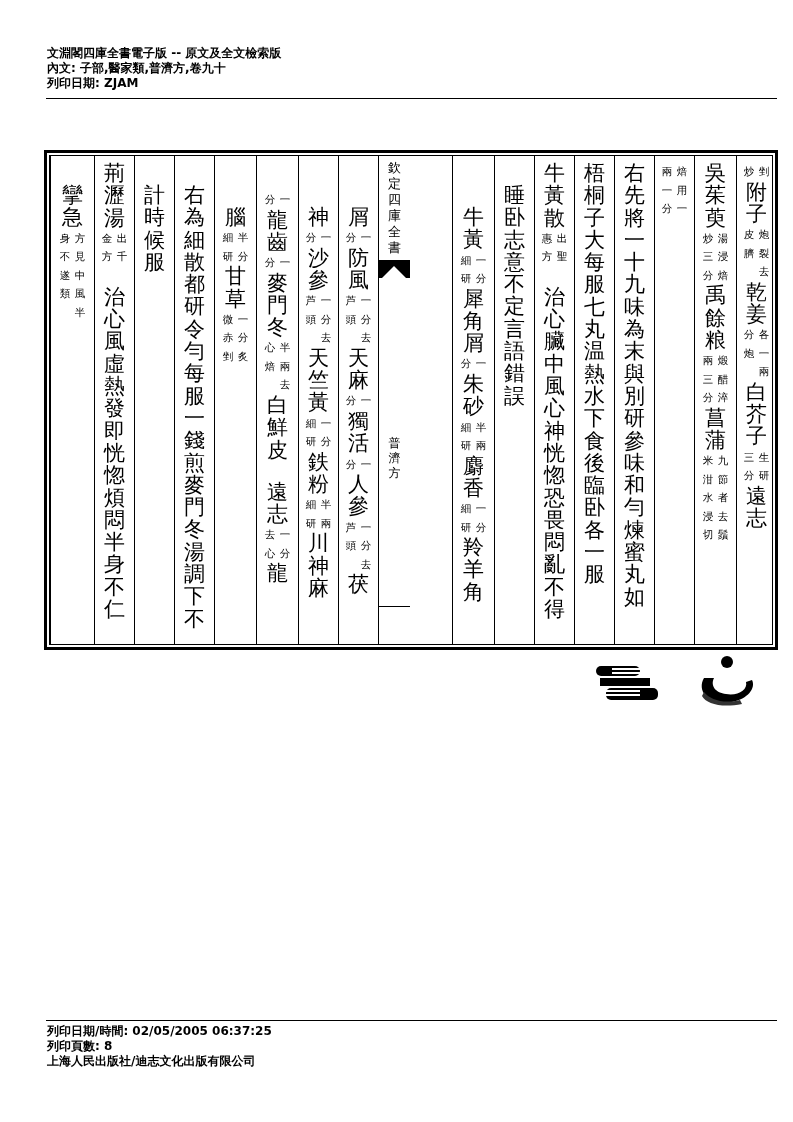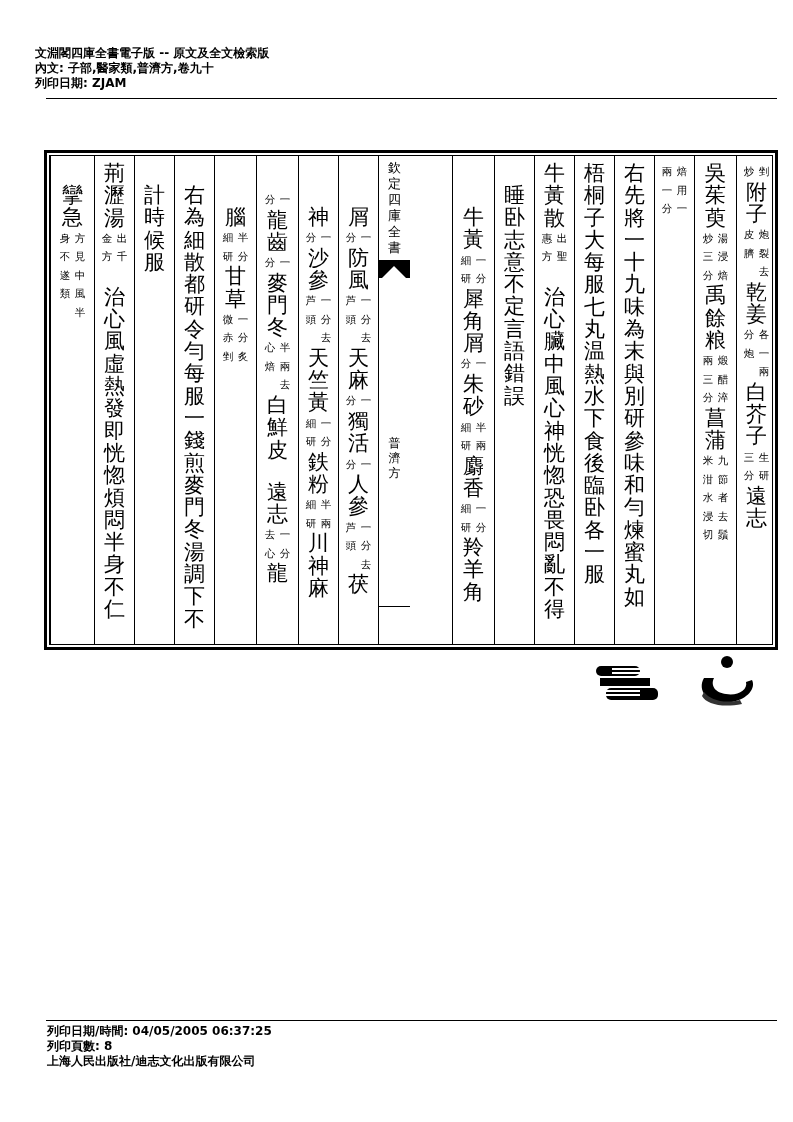--- a/index.html
+++ b/index.html
@@ -1,19 +1,19 @@
 <!DOCTYPE html>
 <html><head>
 <meta charset="utf-8">
 <style>
   html, body { margin: 0; padding: 0; background: #ffffff; }
   body { width: 793px; height: 1122px; position: relative; overflow: hidden;
          font-family: "DejaVu Serif", "Liberation Serif", serif; color: #000; }
   .hdr { position: absolute; font-family: "DejaVu Sans", "Liberation Sans", sans-serif; font-weight: bold; font-size: 12px; line-height: 15px; }
-  .hdr-left { left: 35px; top: 46px; }
+  .hdr-left { left: 47px; top: 46px; }
   .hdr-right { left: 537px; top: 50px; font-weight: normal; font-family: "DejaVu Serif", serif; font-size: 11.5px; line-height: 24px; }
   .hdr-line { display: block; white-space: nowrap; }
   .rule-top { position: absolute; left: 46px; top: 98px; width: 731px; height: 1px; background: #000; }
   .frame-outer { position: absolute; left: 44px; top: 150px; width: 734px; height: 500px; border: 3px solid #000; box-sizing: border-box; }
   .frame-inner { position: absolute; left: 49px; top: 155px; width: 724px; height: 490px; border: 1px solid #000; box-sizing: border-box; }
   .col { position: absolute; top: 156px; height: 488px; border-left: 1px solid #000; box-sizing: border-box; }
   .col-text { position: absolute; top: 0; left: 0; right: 0; display: flex; flex-direction: column; align-items: center; }
   .big { font-size: 21px; line-height: 22.3px; width: 24px; text-align: center; }
   .pair { display: flex; flex-direction: row-reverse; justify-content: center; gap: 2px; }
   .small { font-size: 10.5px; line-height: 18.5px; width: 13px; text-align: center; display: flex; flex-direction: column; }
@@ -643,16 +643,16 @@
   </g>
   <g>
     <circle cx="135" cy="10" r="6" fill="#000"></circle>
     <path d="M112 26 C104 40, 118 54, 140 50 C156 47, 164 36, 160 28 L154 30 C156 38, 146 44, 134 42 C124 41, 118 34, 122 26 Z" fill="#000"></path>
     <path d="M110 44 C114 52, 130 56, 150 52 L148 48 C132 52, 118 48, 112 40 Z" fill="#333"></path>
   </g>
 </svg>
 
 <div class="ftr-rule"></div>
 <div class="ftr">
-  <span class="hdr-line">列印日期/時間: 04/05/2005 06:37:25</span>
+  <span class="hdr-line">列印日期/時間: 02/05/2005 06:37:25</span>
   <span class="hdr-line">列印頁數: 8</span>
   <span class="hdr-line">上海人民出版社/迪志文化出版有限公司</span>
 </div>
 
 </body></html>

